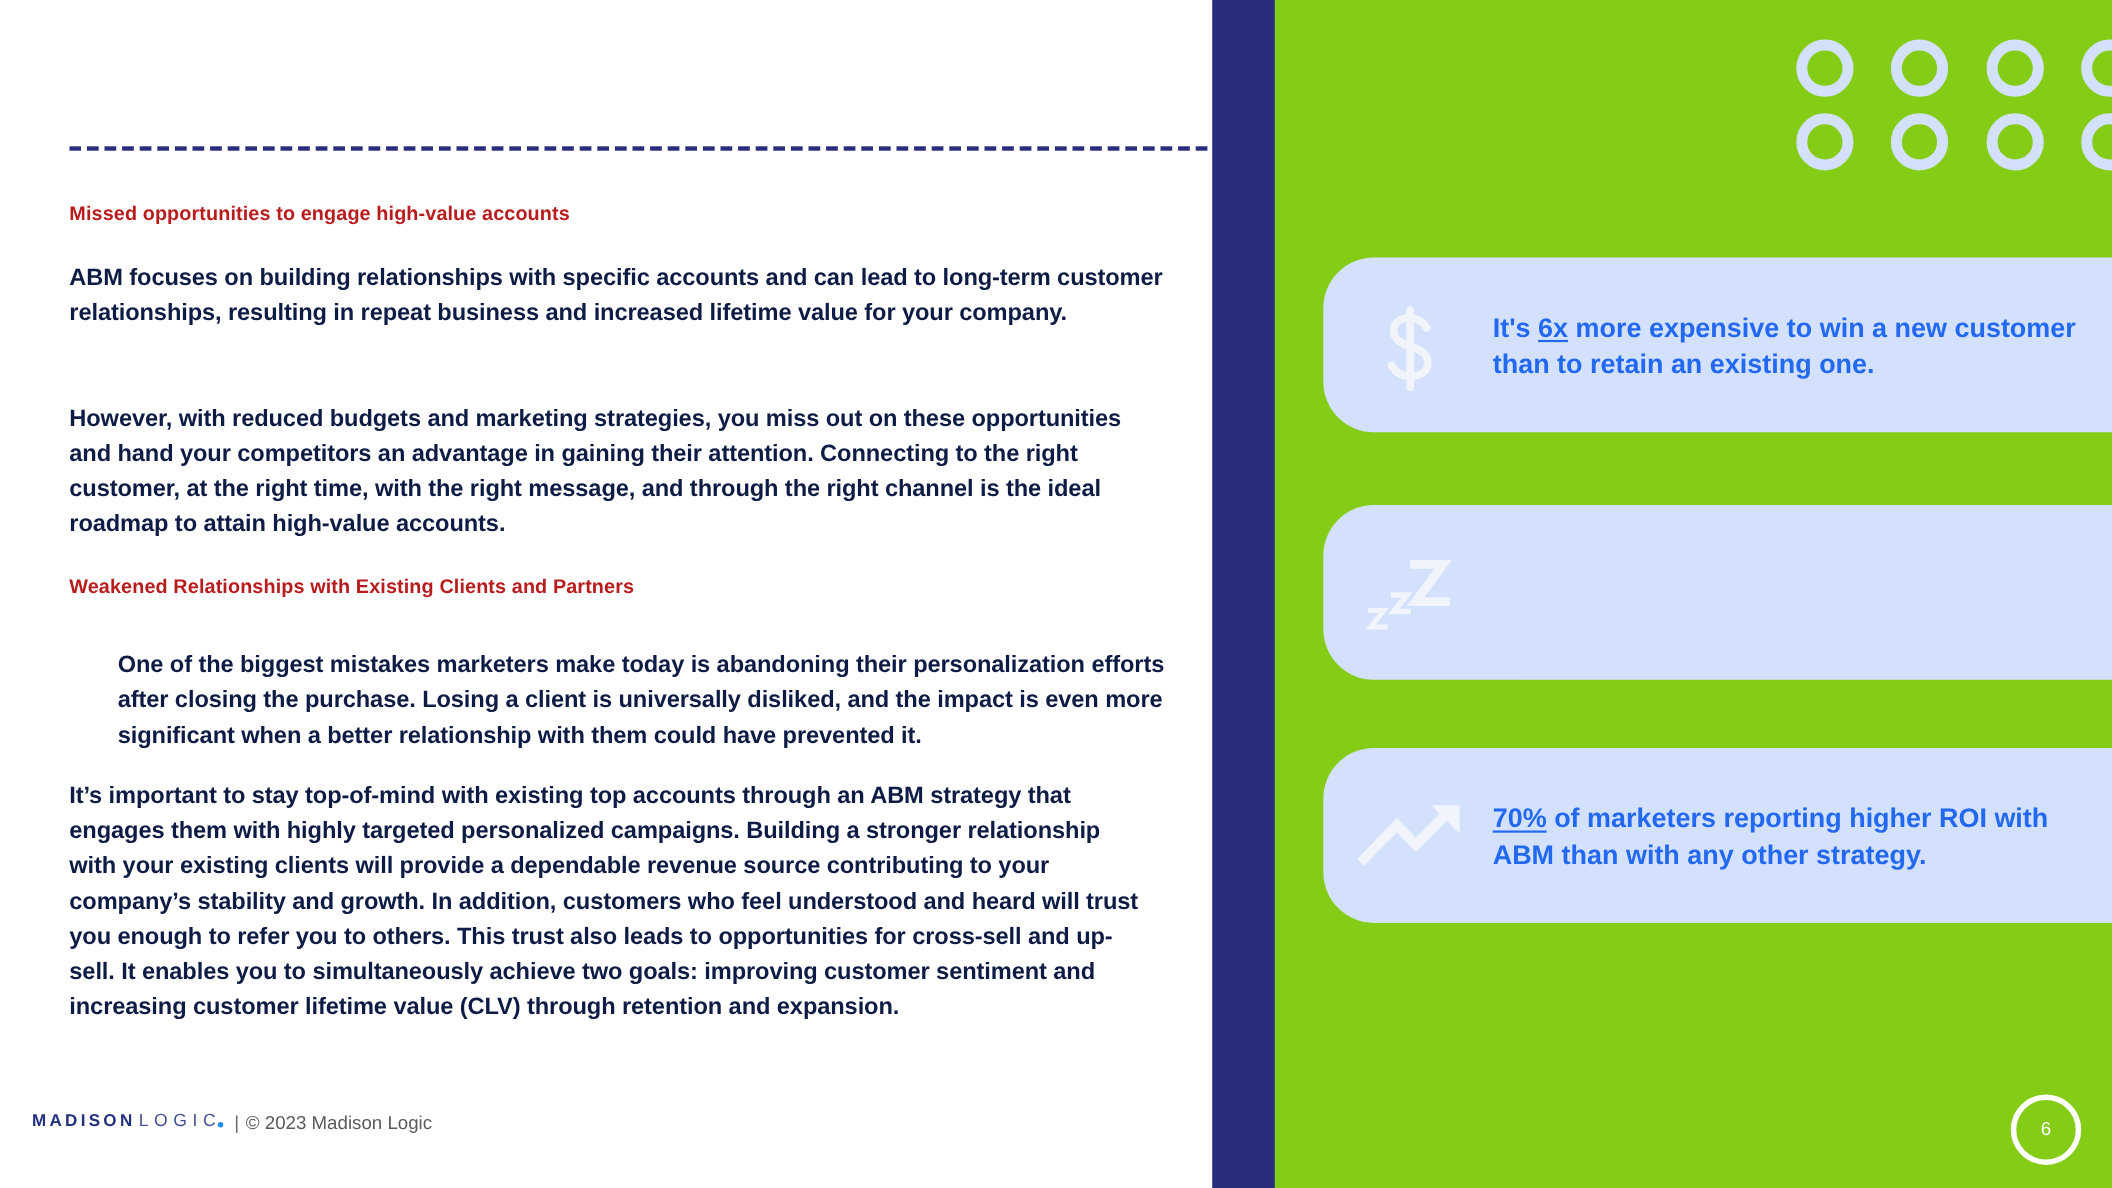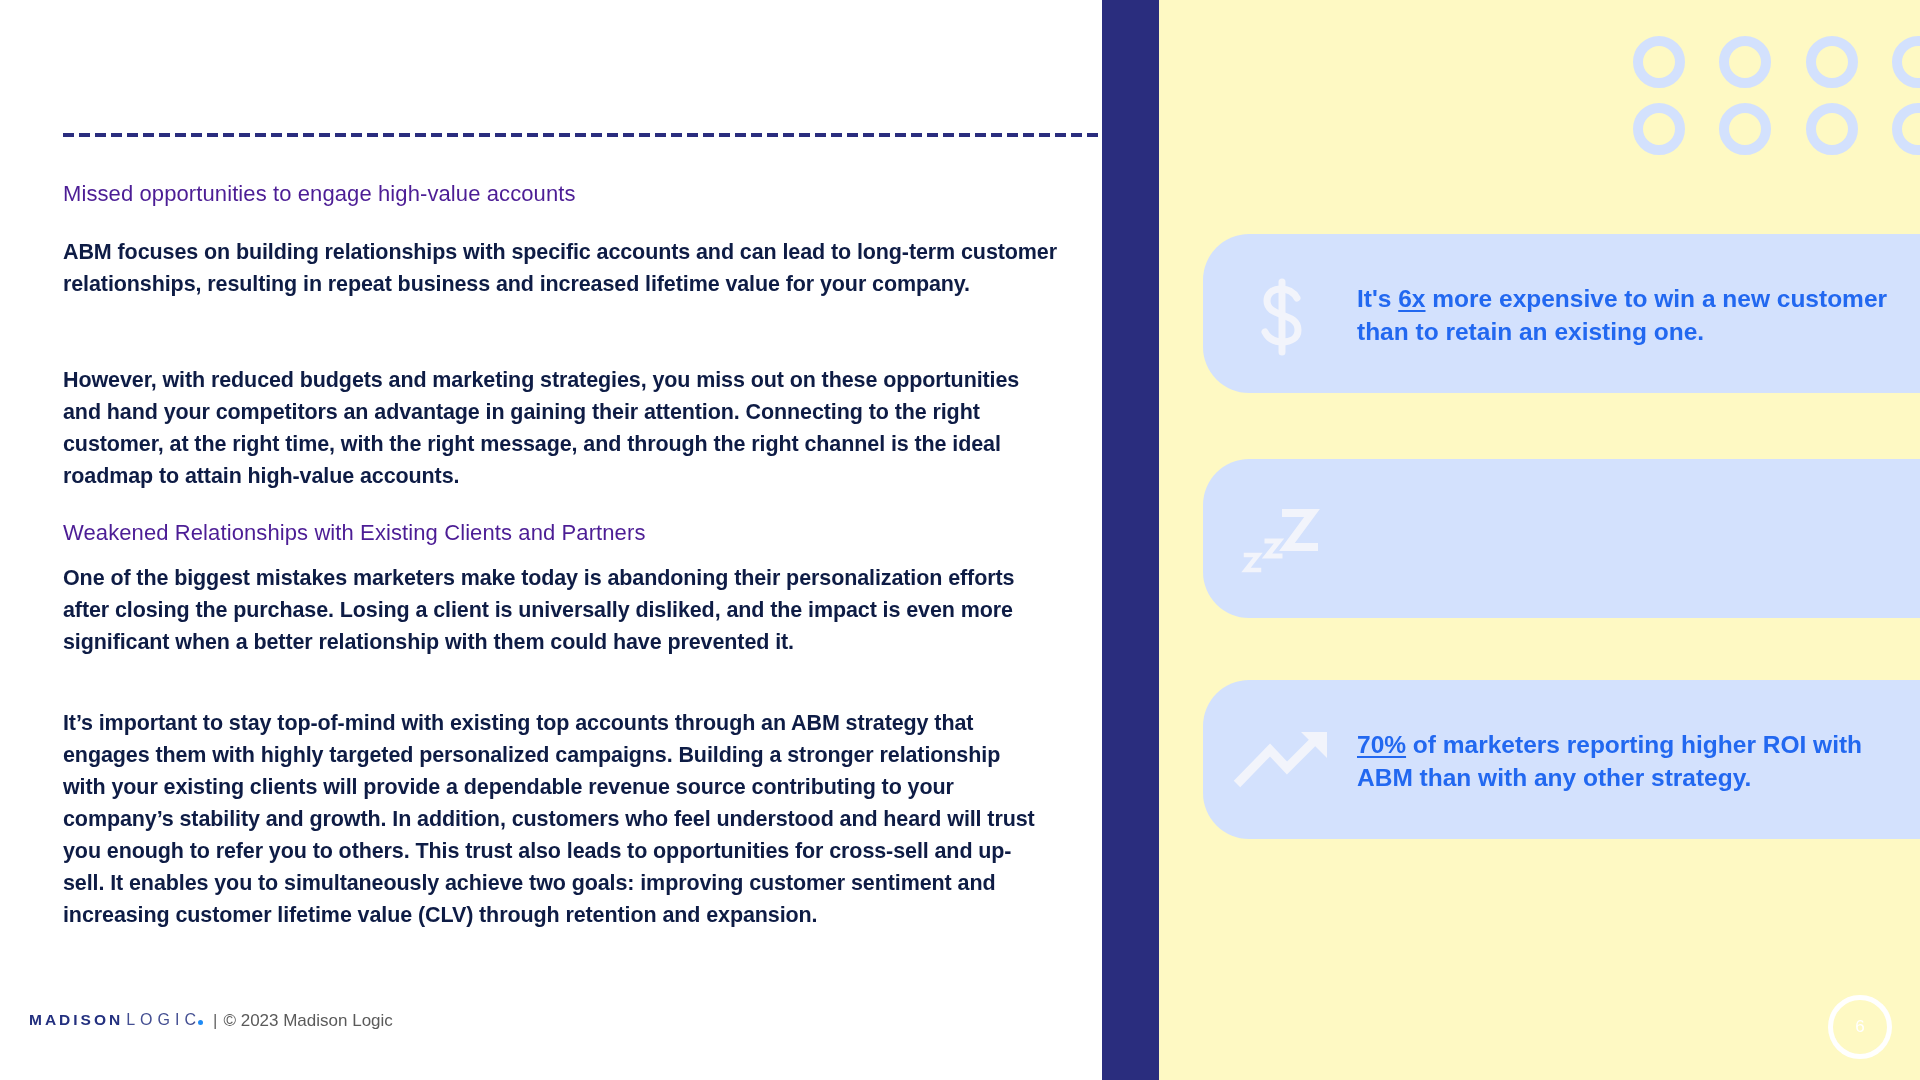--- a/index.html
+++ b/index.html
@@ -7,48 +7,48 @@
   body { position: relative; font-family: "Liberation Sans", "DejaVu Sans", sans-serif; }
 
   
   .dash-rule {
     position: absolute; left: 63px; top: 133px; width: 1036px; height: 4px;
     background-image: linear-gradient(to right, #2a2d7e 0 11px, transparent 11px 16px);
     background-size: 16px 4px; background-repeat: repeat-x;
   }
   .content { position: absolute; left: 63px; top: 180px; width: 1000px; }
   .heading {
-    color: #4c1d95; font-weight: normal; font-size: 22px; line-height: 28px;
+    color: #b91c1c; font-weight: bold; font-size: 18px; line-height: 28px;
     letter-spacing: 0.1px;
   }
   .para {
     color: #0e1c45; font-weight: bold; font-size: 21.5px; line-height: 32px;
     letter-spacing: -0.1px;
   }
   #h1 { position: absolute; top: 0; }
   #p1 { position: absolute; top: 56px; }
   #p2 { position: absolute; top: 184px; }
   #h2 { position: absolute; top: 339px; }
-  #p3 { position: absolute; top: 382px; }
+  #p3 { position: absolute; top: 408px; margin-left: 44px; }
   #p4 { position: absolute; top: 527px; }
 
   .footer {
     position: absolute; left: 29px; top: 1011px; height: 24px;
     display: flex; align-items: flex-start; gap: 6px;
   }
   .logo { display: flex; align-items: baseline; }
   .logo-madison { color: #23307f; font-weight: bold; font-size: 15.5px; letter-spacing: 3px; }
   .logo-logic { color: #23307f; font-weight: normal; font-size: 16px; letter-spacing: 5px; margin-left: 3px; opacity: 0.85; }
   .logo-dot { width: 5px; height: 5px; border-radius: 50%; background: #1f8bf5; margin-left: -3px; align-self: flex-end; margin-bottom: 4px; }
   .footer-sep { color: #666; font-size: 17px; margin-left: 4px; }
   .copyright { color: #5a5a5a; font-size: 17px; }
 
   
   .stripe { position: absolute; left: 1102px; top: 0; width: 57px; height: 1080px; background: #2a2d7e; }
-  .panel { position: absolute; left: 1159px; top: 0; width: 761px; height: 1080px; background: #fef9c3; overflow: hidden; }
+  .panel { position: absolute; left: 1159px; top: 0; width: 761px; height: 1080px; background: #84cc16; overflow: hidden; }
 
   .ring {
     position: absolute; width: 52px; height: 52px; border-radius: 50%;
     border: 10px solid #d3e1fd; background: transparent;
   }
 
   .card {
     position: absolute; left: 44px; width: 760px; height: 159px;
     background: #d3e1fd; border-radius: 46px 0 0 46px;
   }

